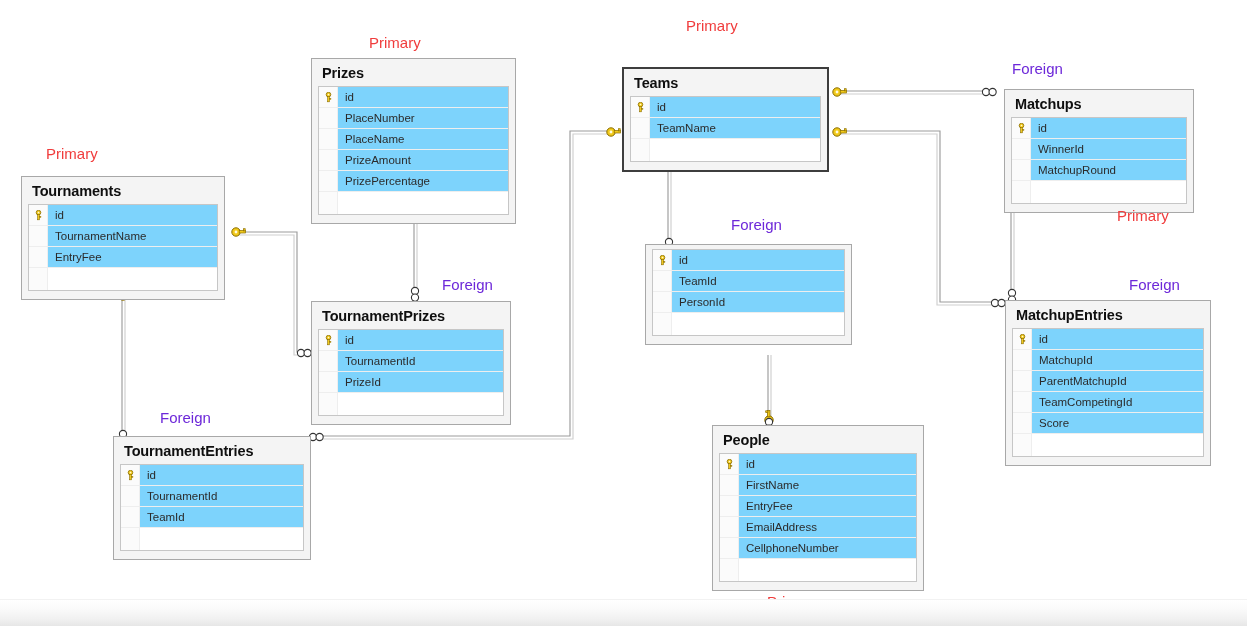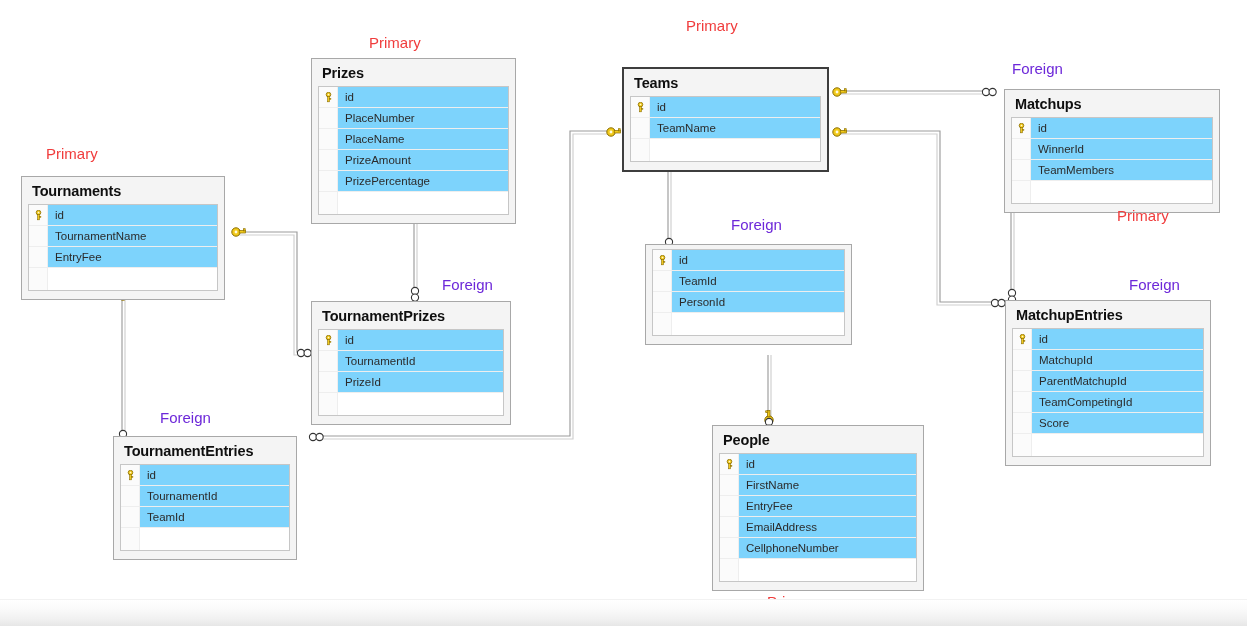--- a/index.html
+++ b/index.html
@@ -298,41 +298,41 @@
       <div class="row">
           <div class="gutter"></div>
           <div class="col-name">TeamName</div>
         </div>
       <div class="row blank">
           <div class="gutter"></div>
         </div>
     </div>
   </div>
 
-  <div class="table-box" style="left:1004px;top:89px;width:216px;">
+  <div class="table-box" style="left:1004px;top:89px;width:190px;">
     <div class="table-title">Matchups</div>
     <div class="grid">
       <div class="row">
         <div class="gutter">
             <svg class="key-ico" viewBox="0 0 11 11">
               <circle cx="5.5" cy="2.6" r="2.3" fill="#f2ca1b" stroke="#8a6d00" stroke-width="0.8"></circle>
               <circle cx="5.5" cy="2.6" r="0.8" fill="#fff8d6"></circle>
               <rect x="4.6" y="4.4" width="1.8" height="5.4" fill="#f2ca1b" stroke="#8a6d00" stroke-width="0.6"></rect>
               <rect x="6.4" y="6.3" width="1.5" height="1.2" fill="#f2ca1b" stroke="#8a6d00" stroke-width="0.5"></rect>
             </svg>
           </div>
         <div class="col-name">id</div>
       </div>
       <div class="row">
           <div class="gutter"></div>
           <div class="col-name">WinnerId</div>
         </div>
       <div class="row">
           <div class="gutter"></div>
-          <div class="col-name">TeamMembers</div>
+          <div class="col-name">MatchupRound</div>
         </div>
       <div class="row blank">
           <div class="gutter"></div>
         </div>
     </div>
   </div>
 
   <div class="table-box" style="left:311px;top:301px;width:200px;">
     <div class="table-title">TournamentPrizes</div>
     <div class="grid">
@@ -417,21 +417,21 @@
       <div class="row">
           <div class="gutter"></div>
           <div class="col-name">Score</div>
         </div>
       <div class="row blank">
           <div class="gutter"></div>
         </div>
     </div>
   </div>
 
-  <div class="table-box" style="left:113px;top:436px;width:184px;">
+  <div class="table-box" style="left:113px;top:436px;width:198px;">
     <div class="table-title">TournamentEntries</div>
     <div class="grid">
       <div class="row">
         <div class="gutter">
             <svg class="key-ico" viewBox="0 0 11 11">
               <circle cx="5.5" cy="2.6" r="2.3" fill="#f2ca1b" stroke="#8a6d00" stroke-width="0.8"></circle>
               <circle cx="5.5" cy="2.6" r="0.8" fill="#fff8d6"></circle>
               <rect x="4.6" y="4.4" width="1.8" height="5.4" fill="#f2ca1b" stroke="#8a6d00" stroke-width="0.6"></rect>
               <rect x="6.4" y="6.3" width="1.5" height="1.2" fill="#f2ca1b" stroke="#8a6d00" stroke-width="0.5"></rect>
             </svg>

